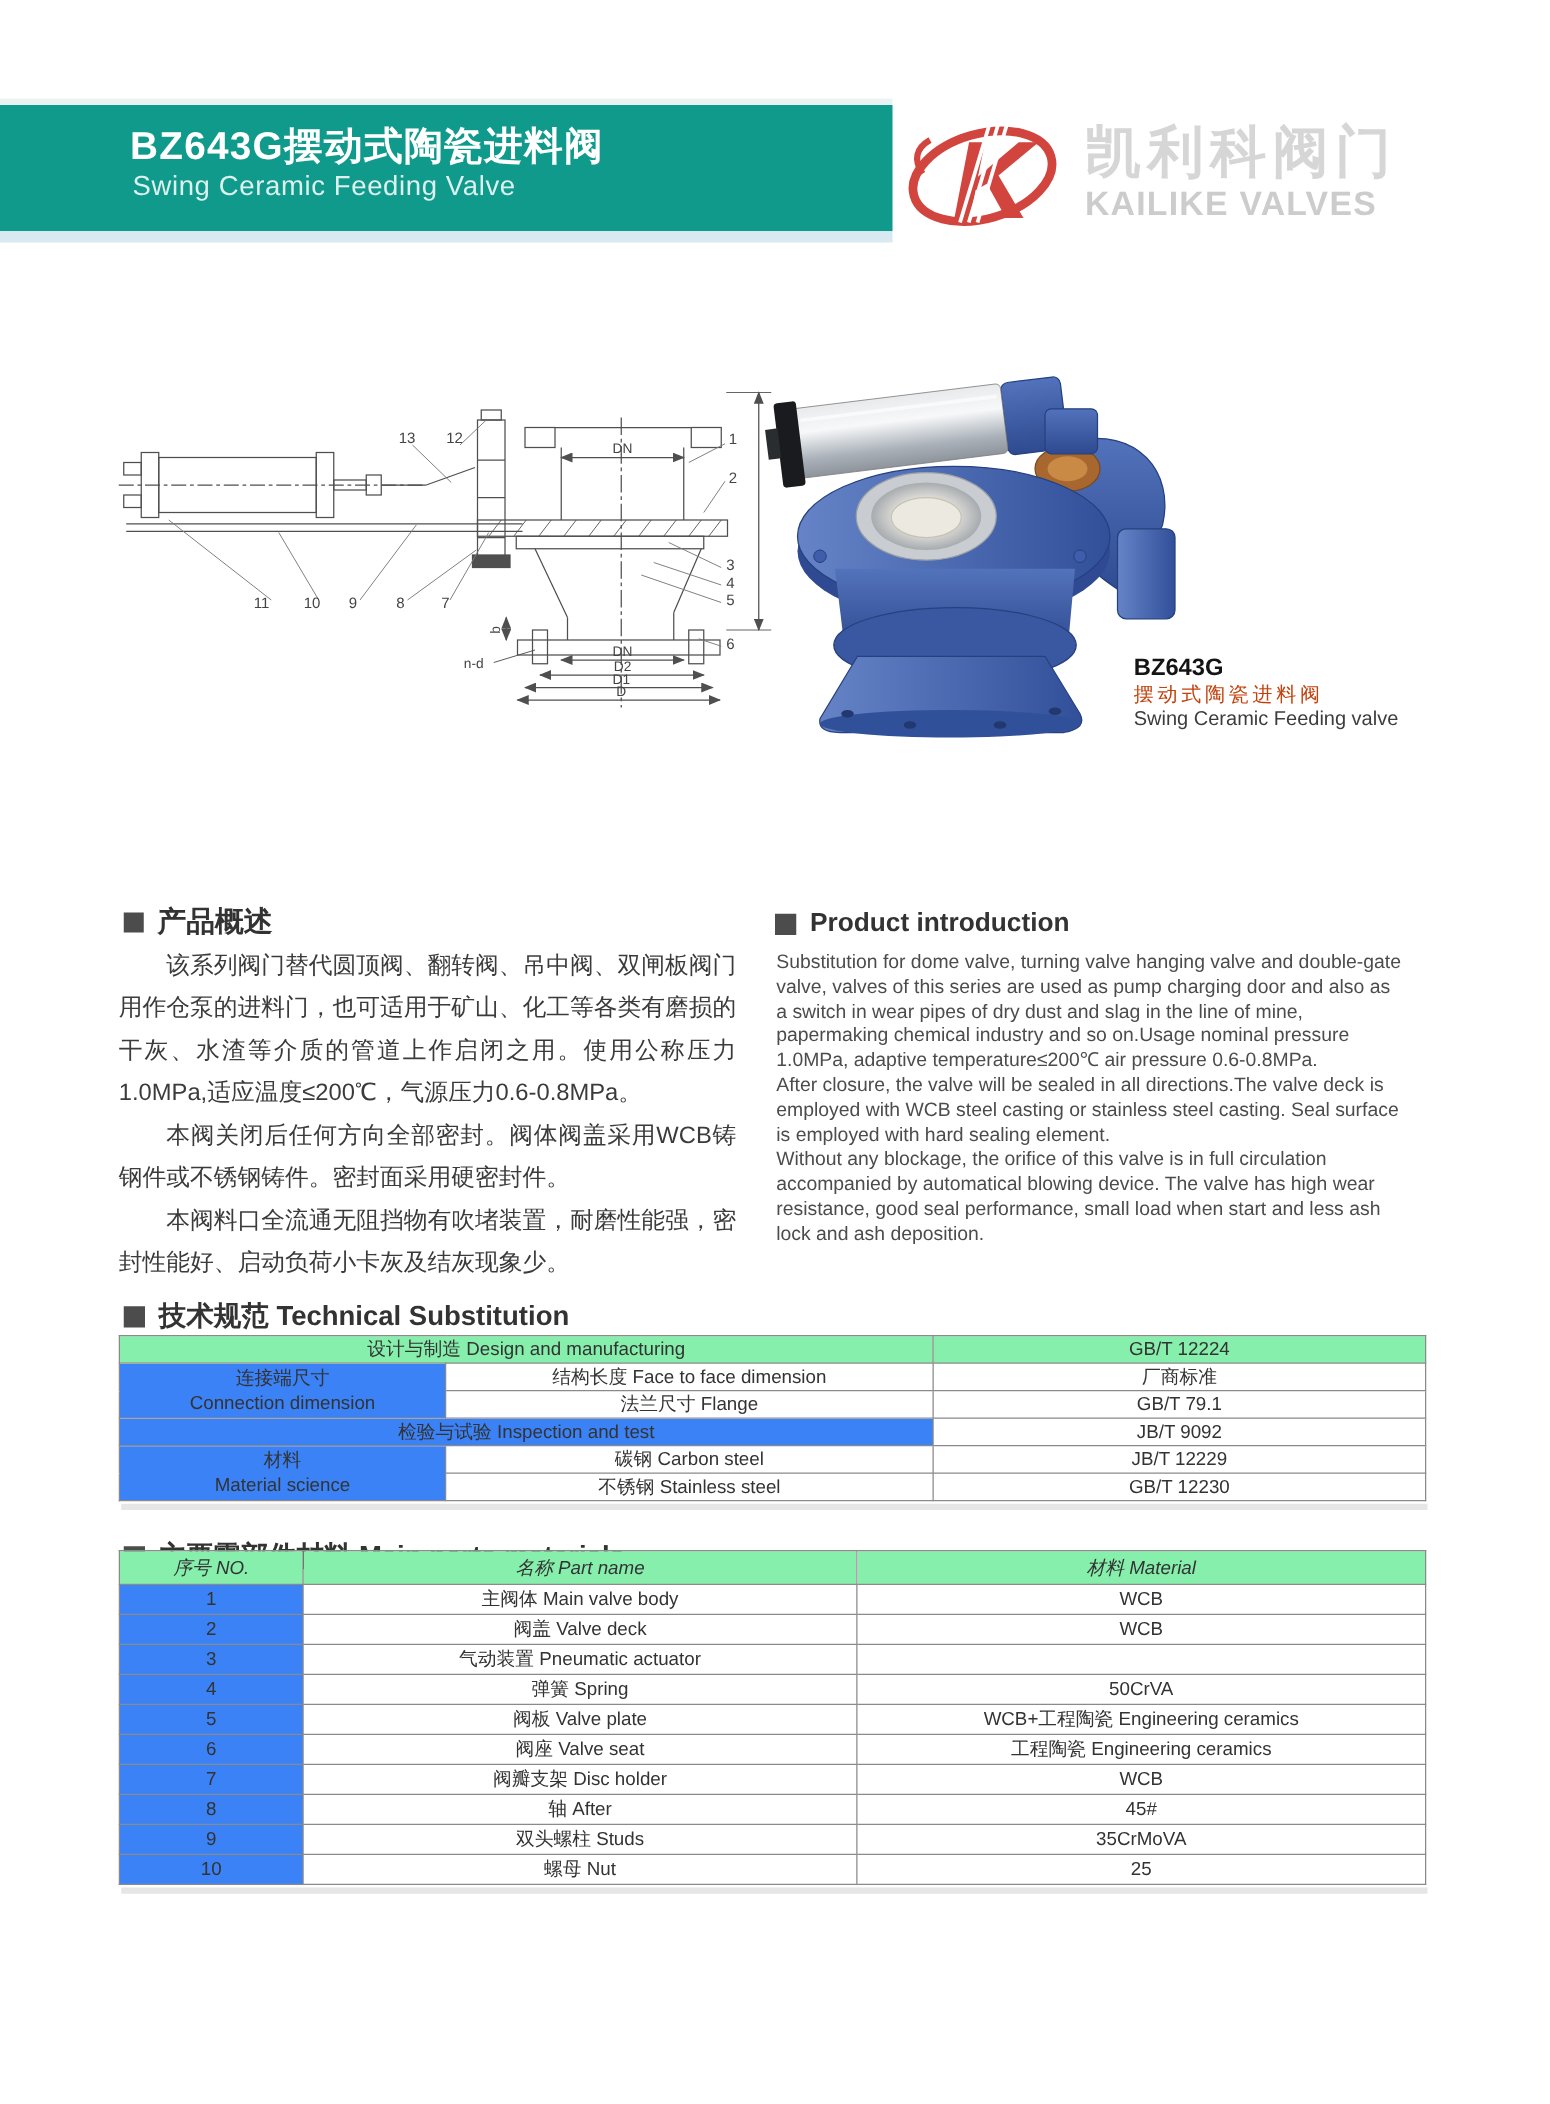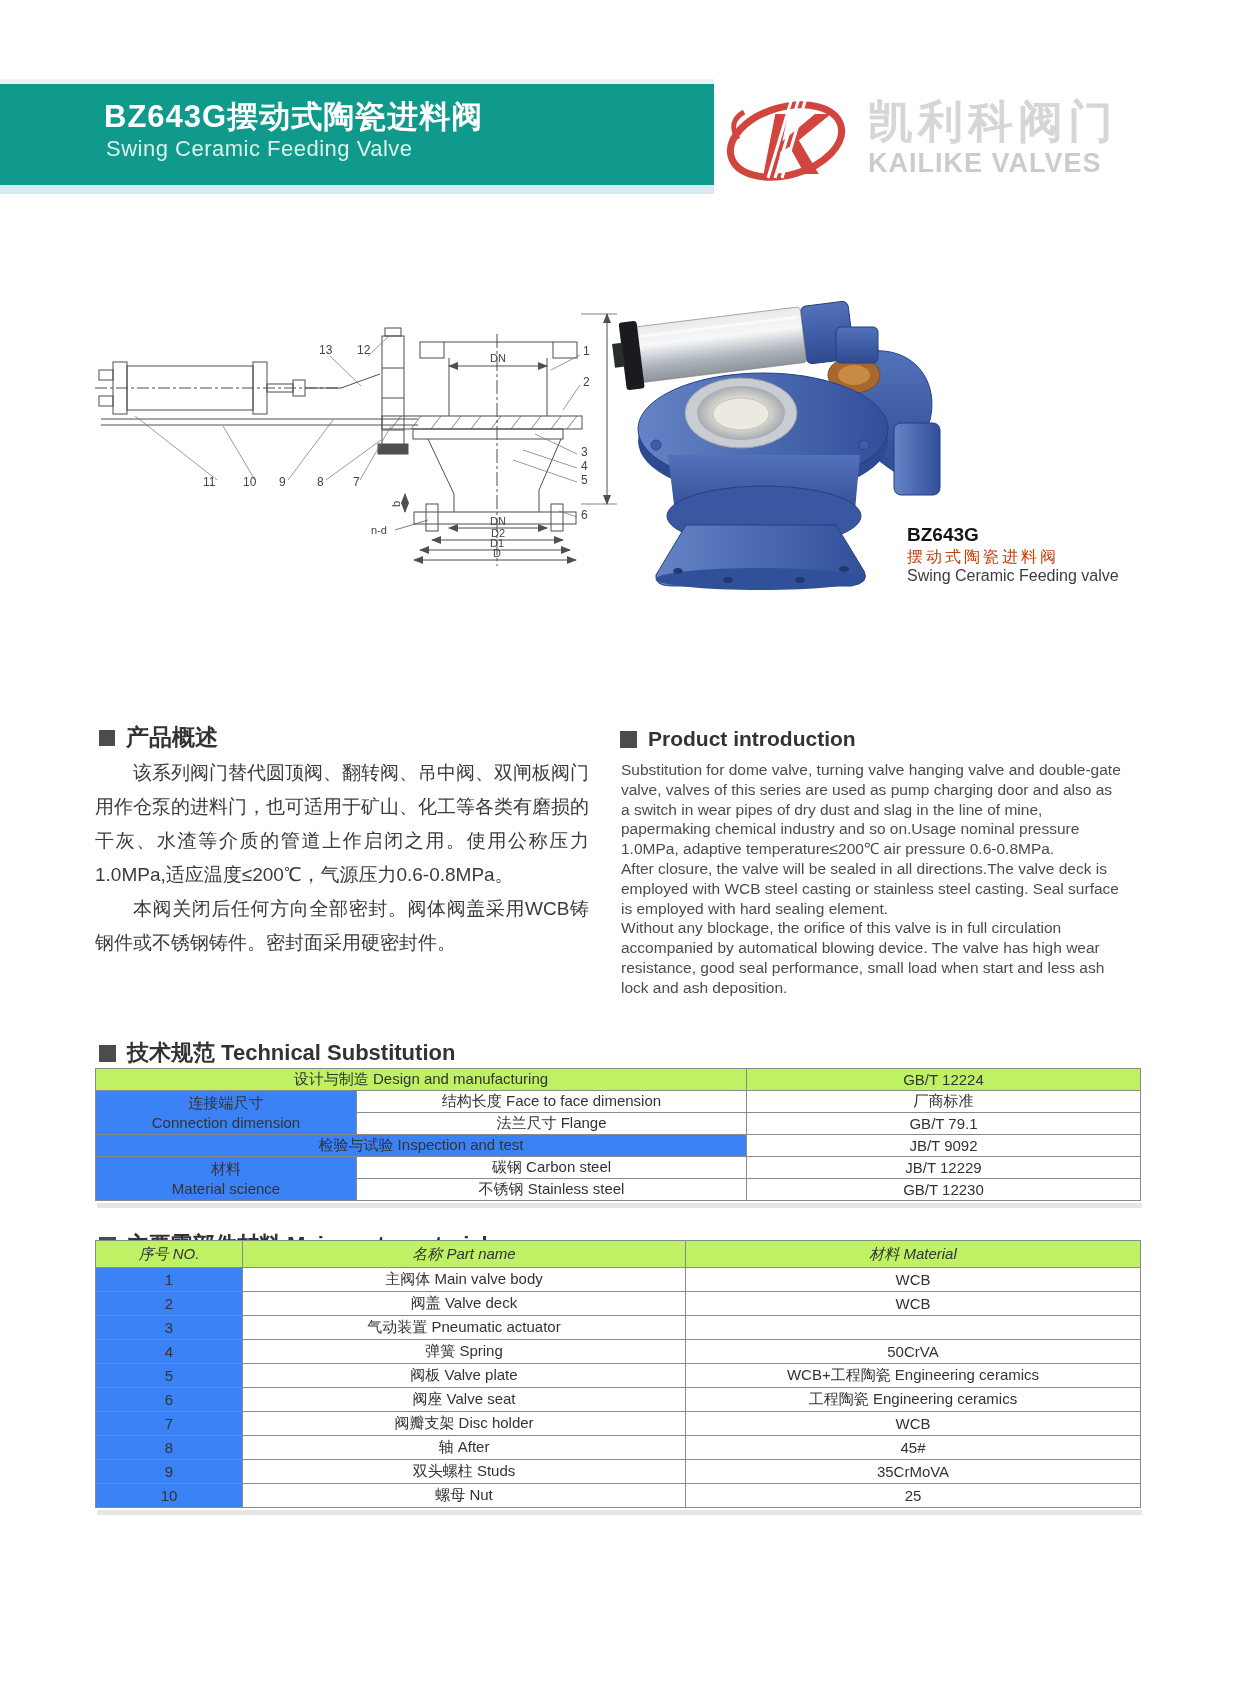--- a/index.html
+++ b/index.html
@@ -35,21 +35,21 @@
   .en-text p{margin:0;font-size:15.5px;line-height:19.8px;color:#4c4c4c;}
 
   
   table{border-collapse:collapse;table-layout:fixed;}
   td{border:1px solid #8a8a8a;text-align:center;padding:0;font-size:15px;color:#333;overflow:hidden;}
   .spec-table{position:absolute;left:95px;top:1068px;width:1045px;}
   .spec-table td{height:21px;}
   .parts-table{position:absolute;left:95px;top:1240px;width:1045px;}
   .parts-table td{height:23px;}
   .parts-table tr.hdr td{height:26px;font-style:italic;}
-  .g1{background:#bef264;}
+  .g1{background:#86efac;}
   .g2{background:#3b82f6;}
   .tbl-shadow{position:absolute;left:97px;width:1045px;height:5px;background:#e6e6e6;}
 
   .twoline{line-height:20px;}
   svg text{font-family:"Liberation Sans",sans-serif;}
 </style>
 </head>
 <body>
 
 <div class="page">
@@ -251,20 +251,21 @@
     <div class="cap-en">Swing Ceramic Feeding valve</div>
   </div>
 
   <div class="sec-head" style="left:99px;top:722px;font-size:23px;">
     <span class="sq"></span>
     <span>产品概述</span>
   </div>
   <div class="cn-text">
     <p>该系列阀门替代圆顶阀、翻转阀、吊中阀、双闸板阀门用作仓泵的进料门，也可适用于矿山、化工等各类有磨损的干灰、水渣等介质的管道上作启闭之用。使用公称压力1.0MPa,适应温度≤200℃，气源压力0.6-0.8MPa。</p>
     <p>本阀关闭后任何方向全部密封。阀体阀盖采用WCB铸钢件或不锈钢铸件。密封面采用硬密封件。</p>
+    <p>本阀料口全流通无阻挡物有吹堵装置，耐磨性能强，密封性能好、启动负荷小卡灰及结灰现象少。</p>
   </div>
 
   <div class="sec-head" style="left:620px;top:727px;font-size:21px;">
     <span class="sq" style="width:17px;height:17px;"></span>
     <span>Product introduction</span>
   </div>
   <div class="en-text">
     <p>Substitution for dome valve, turning valve hanging valve and double-gate valve, valves of this series are used as pump charging door and also as a switch in wear pipes of dry dust and slag in the line of mine, papermaking chemical industry and so on.Usage nominal pressure 1.0MPa, adaptive temperature≤200℃ air pressure 0.6-0.8MPa.</p>
     <p>After closure, the valve will be sealed in all directions.The valve deck is employed with WCB steel casting or stainless steel casting. Seal surface is employed with hard sealing element.</p>
     <p>Without any blockage, the orifice of this valve is in full circulation accompanied by automatical blowing device. The valve has high wear resistance, good seal performance, small load when start and less ash lock and ash deposition.</p>

